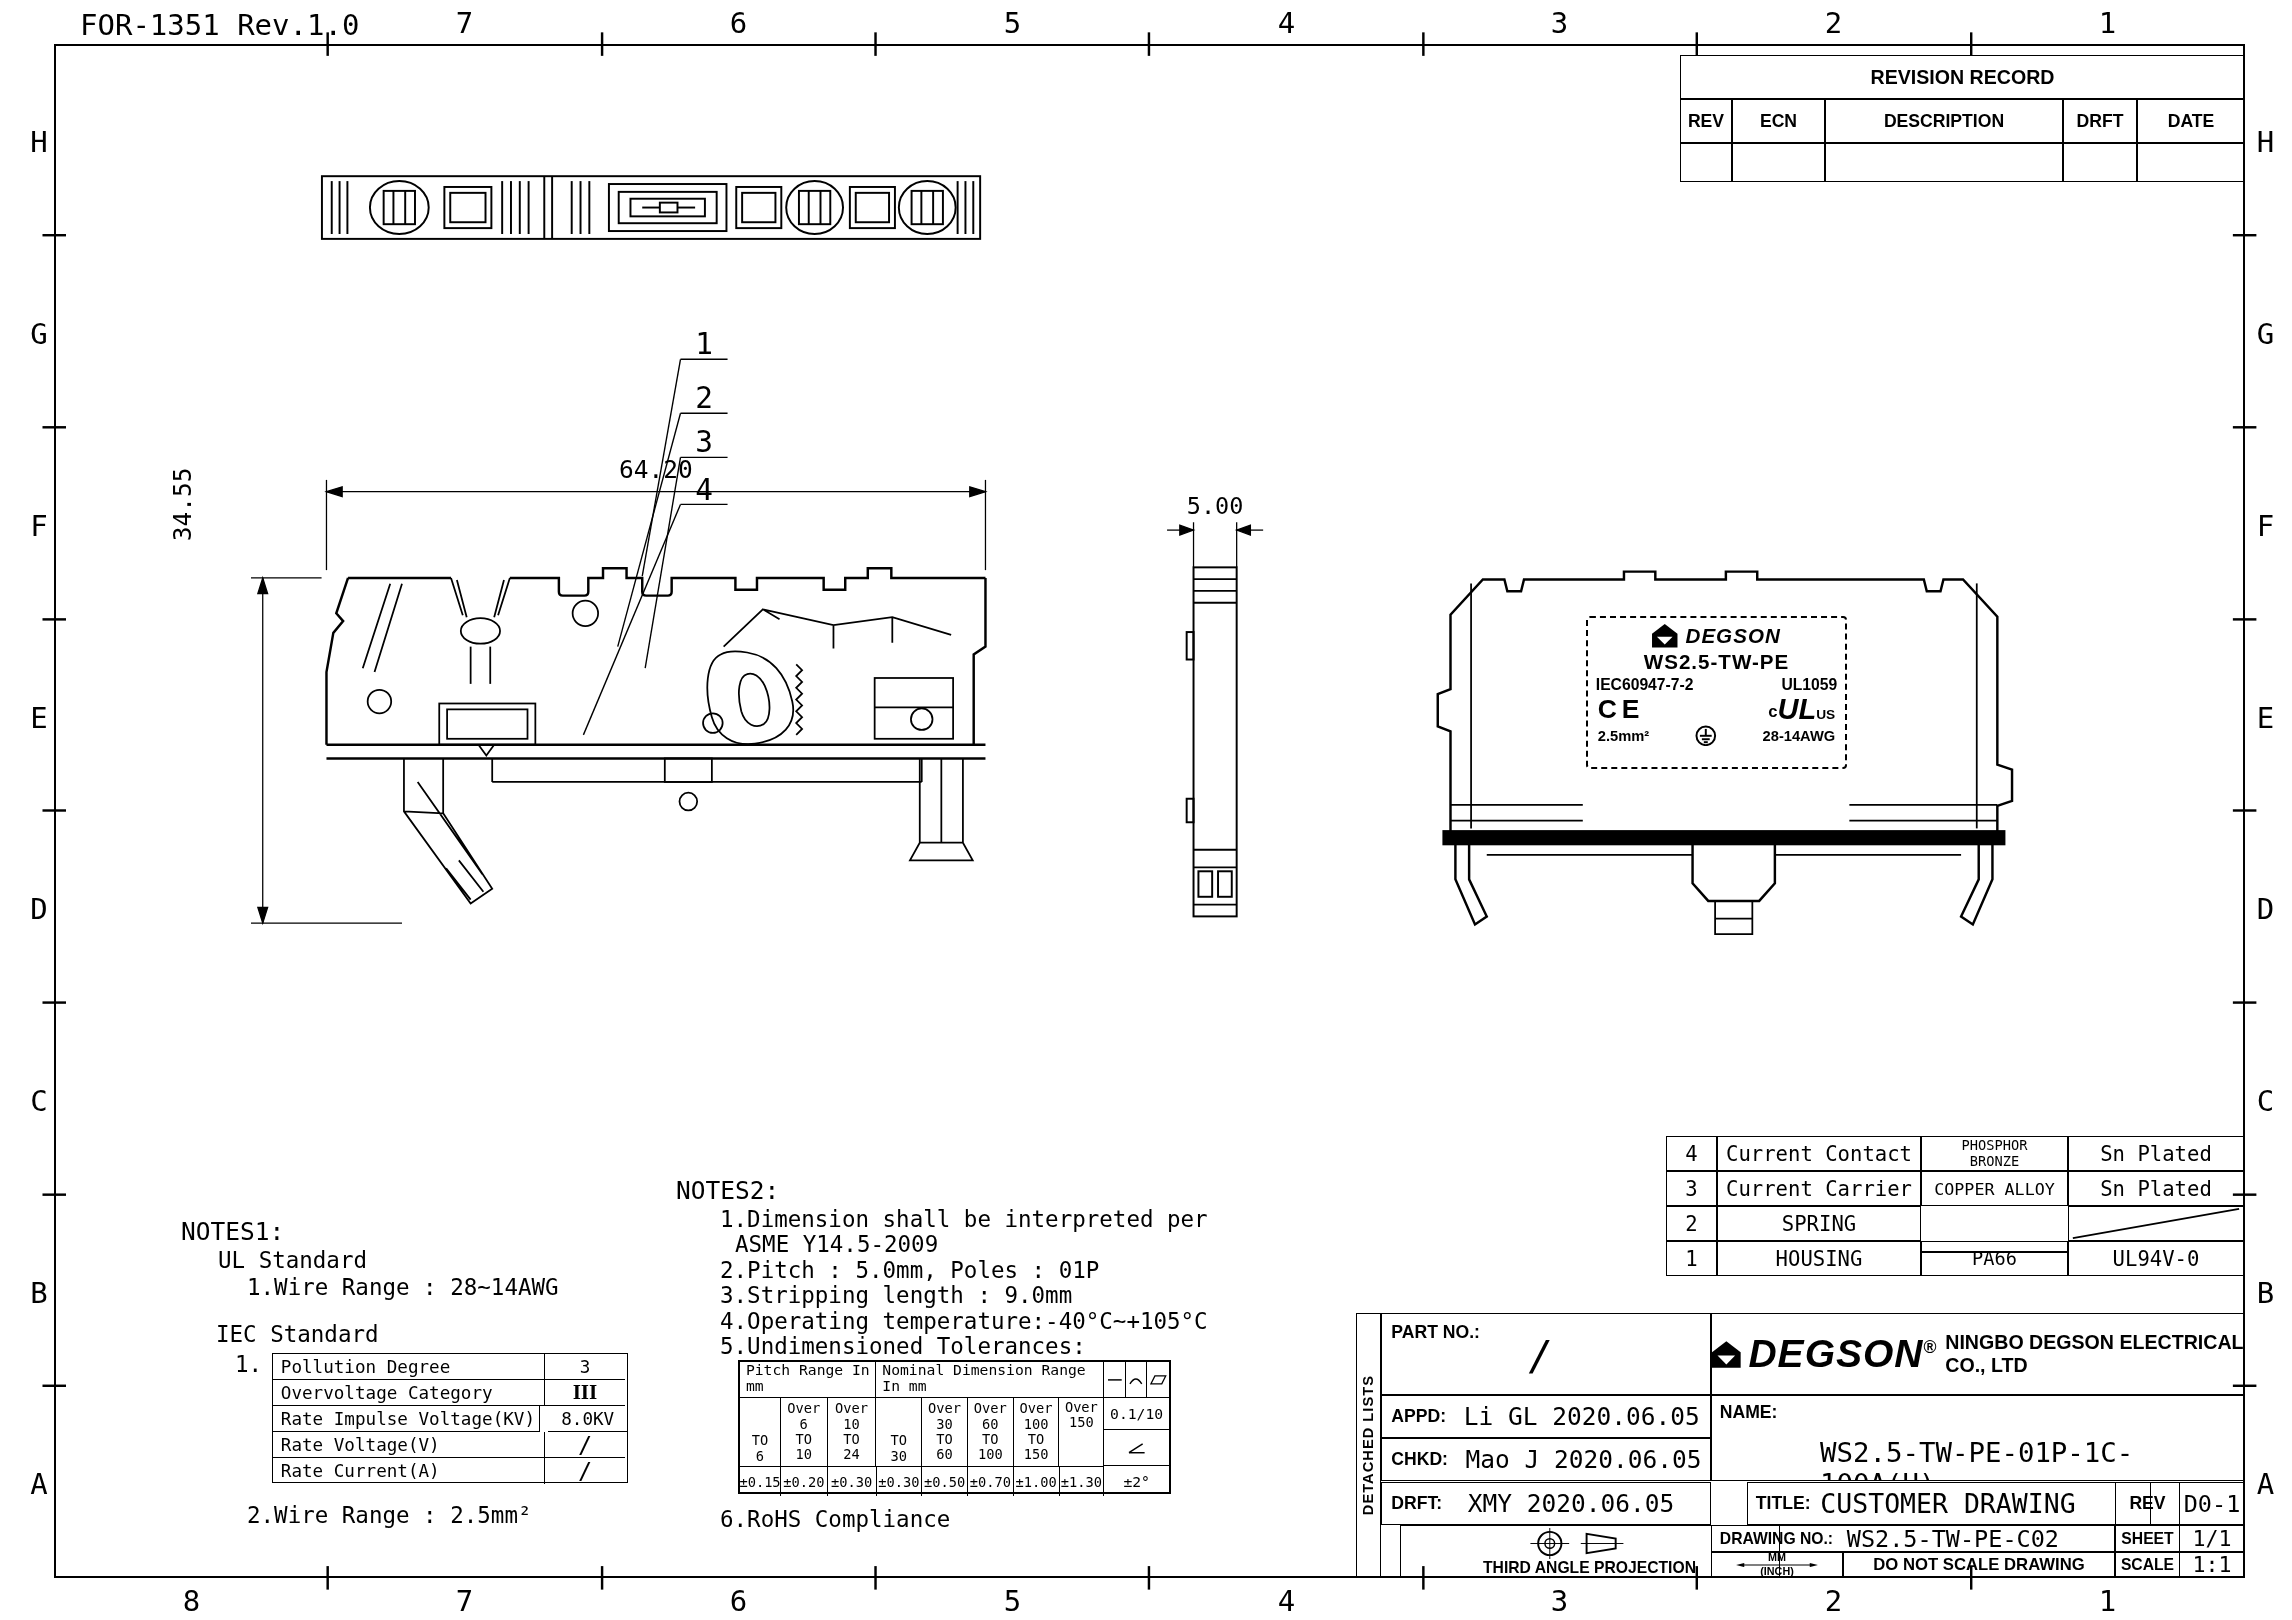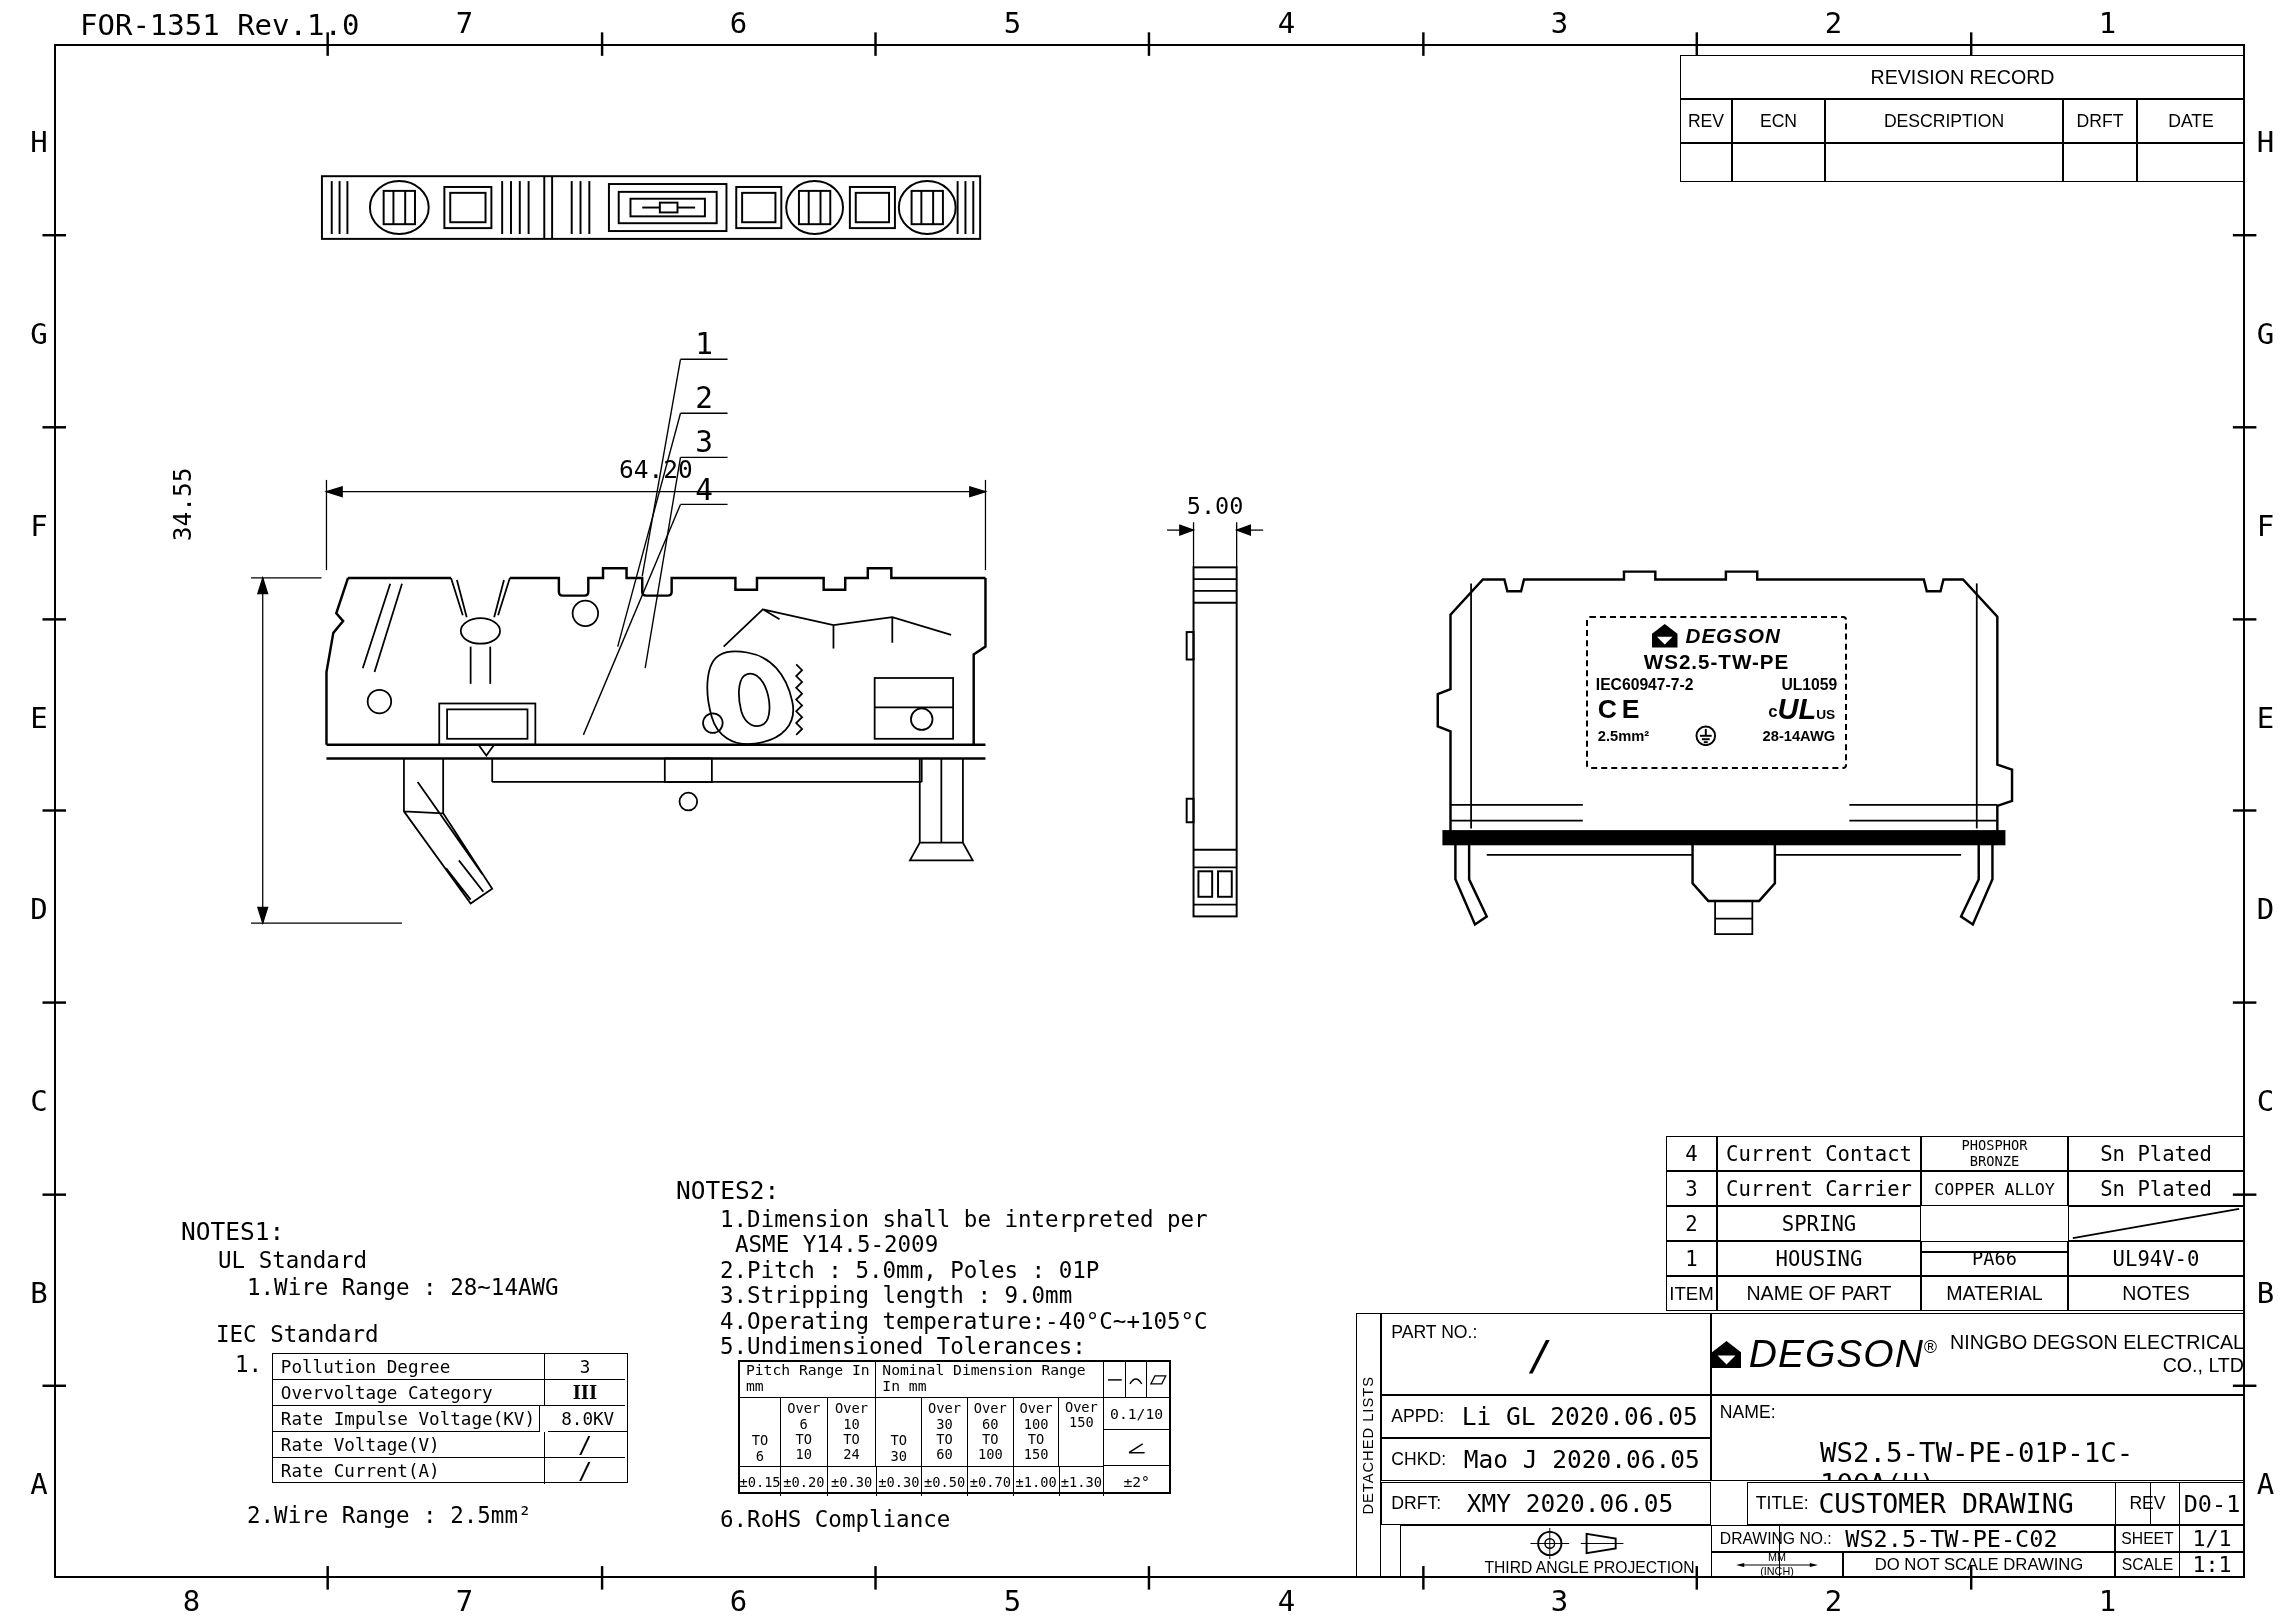--- a/index.html
+++ b/index.html
@@ -1,19 +1,19 @@
 <!DOCTYPE html>
 <html><head>
 <meta charset="utf-8">
 <style>
   html,body{margin:0;padding:0;background:#fff;}
   #page{position:relative;width:2293px;height:1620px;background:#fff;color:#000;overflow:hidden;}
   .a{position:absolute;}
   .m{font-family:"DejaVu Sans Mono",monospace;}
-  .b{font-family:"Liberation Sans",sans-serif;font-weight:normal;text-align:right;}
+  .b{font-family:"Liberation Sans",sans-serif;font-weight:bold;}
   .c{display:flex;align-items:center;justify-content:center;}
   .frame{border:2.9px solid #000;box-sizing:border-box;}
   .glabel{font-family:"DejaVu Sans Mono",monospace;font-size:29px;color:#000;}
   .row{display:flex;}
   .cell{border:1.5px solid #000;box-sizing:border-box;display:flex;align-items:center;justify-content:center;overflow:hidden;}
   .pre{white-space:pre-line;text-align:center;line-height:1.12;}
   svg{display:block;}
   .ln{stroke:#000;fill:none;}
   .vtext{writing-mode:vertical-rl;transform:rotate(180deg);}
   .notesline{position:absolute;font-family:"DejaVu Sans Mono",monospace;font-size:22.5px;white-space:nowrap;}
@@ -449,26 +449,20 @@
             <line x1="4" y1="34" x2="176" y2="2" stroke="#000" stroke-width="2"></line>
           </svg>
       </div>
     </div>
     <div class="row" style="height:35px;">
       <div class="cell" style="width:51px;font-size:20.6px;">1</div>
       <div class="cell" style="width:204px;font-size:20.6px;">HOUSING</div>
       <div class="cell" style="width:147px;font-size:18.6px;">PA66</div>
       <div class="cell" style="width:176px;font-size:20.6px;">UL94V-0</div>
     </div>
-    <div class="row b" style="height:35px;">
-      <div class="cell" style="width:51px;font-size:18.6px;">ITEM</div>
-      <div class="cell" style="width:204px;font-size:19.6px;">NAME OF PART</div>
-      <div class="cell" style="width:147px;font-size:19.6px;">MATERIAL</div>
-      <div class="cell" style="width:176px;font-size:19.6px;">NOTES</div>
-    </div>
   </div>
 
   <div class="a" style="left:1356px;top:1313px;width:889px;height:265px;">
     <div class="a cell" style="left:0;top:0;width:24.5px;height:265px;">
       <span class="vtext b" style="font-size:14.7px;letter-spacing:1px;">DETACHED LISTS</span>
     </div>
     <div class="a cell" style="left:24.5px;top:0;width:330px;height:82px;justify-content:flex-start;align-items:flex-start;">
       <span class="b" style="font-size:17.6px;margin:7.8px 0 0 9.8px;">PART NO.:</span>
       <span class="m" style="font-size:41px;font-style:italic;position:absolute;left:147px;top:17.6px;">/</span>
     </div>

